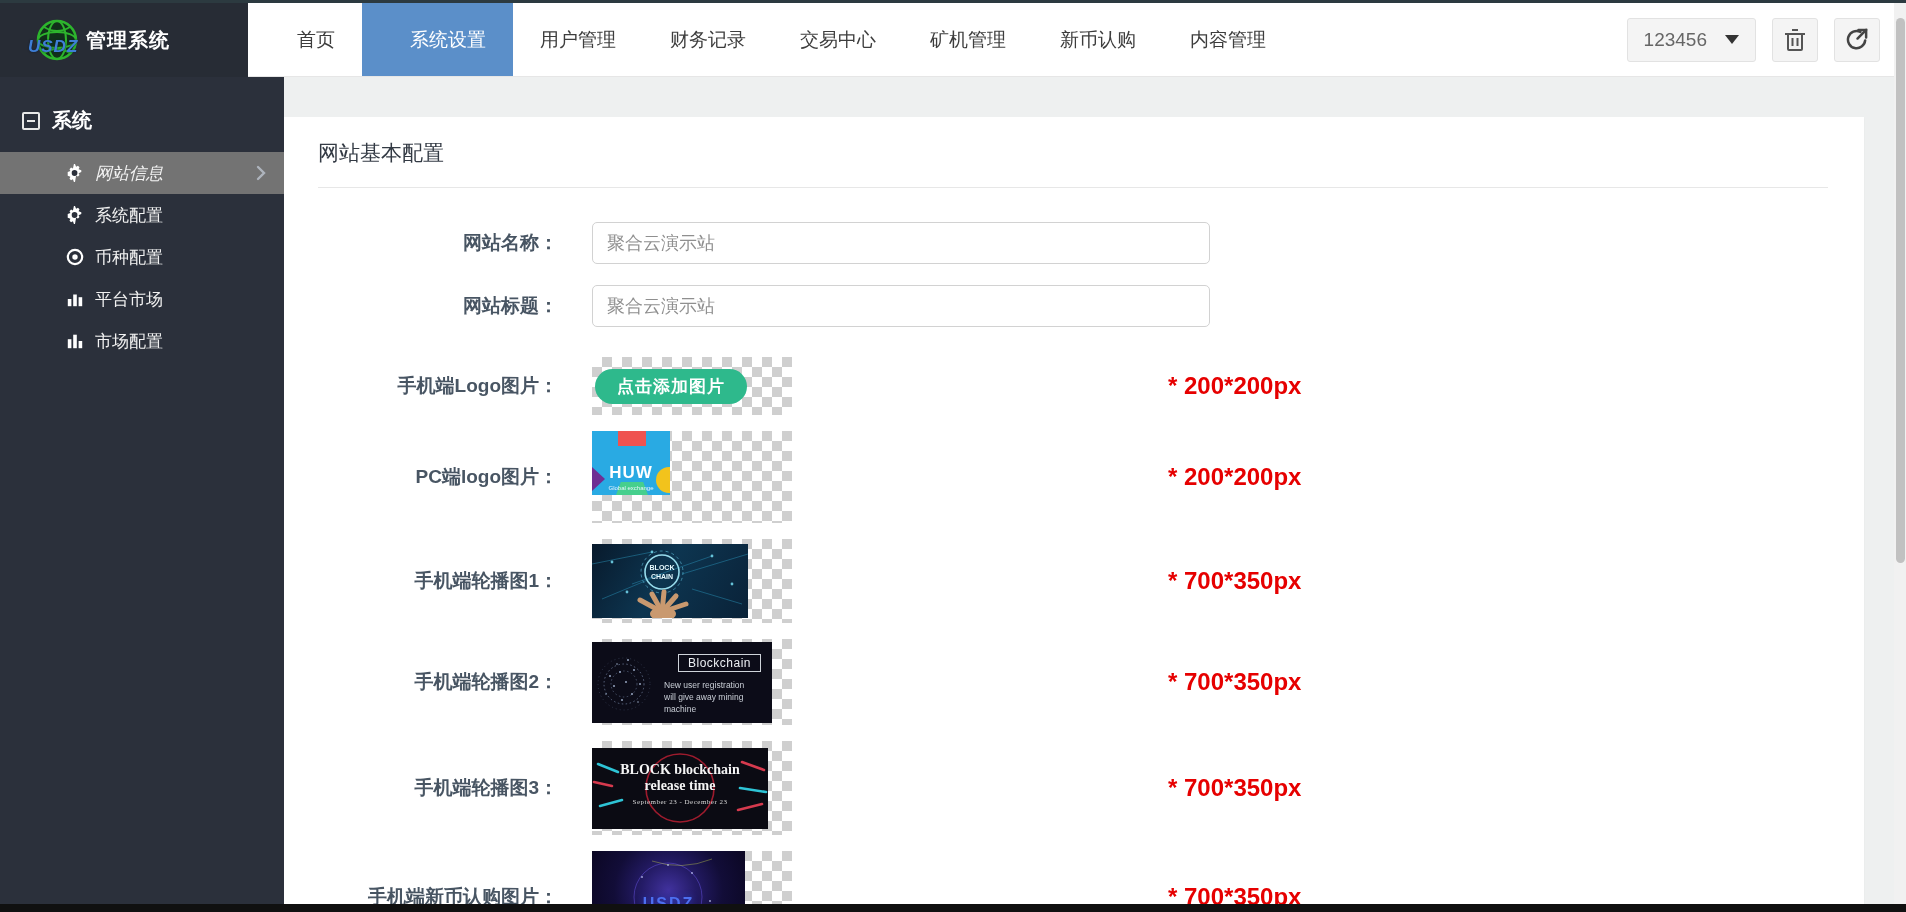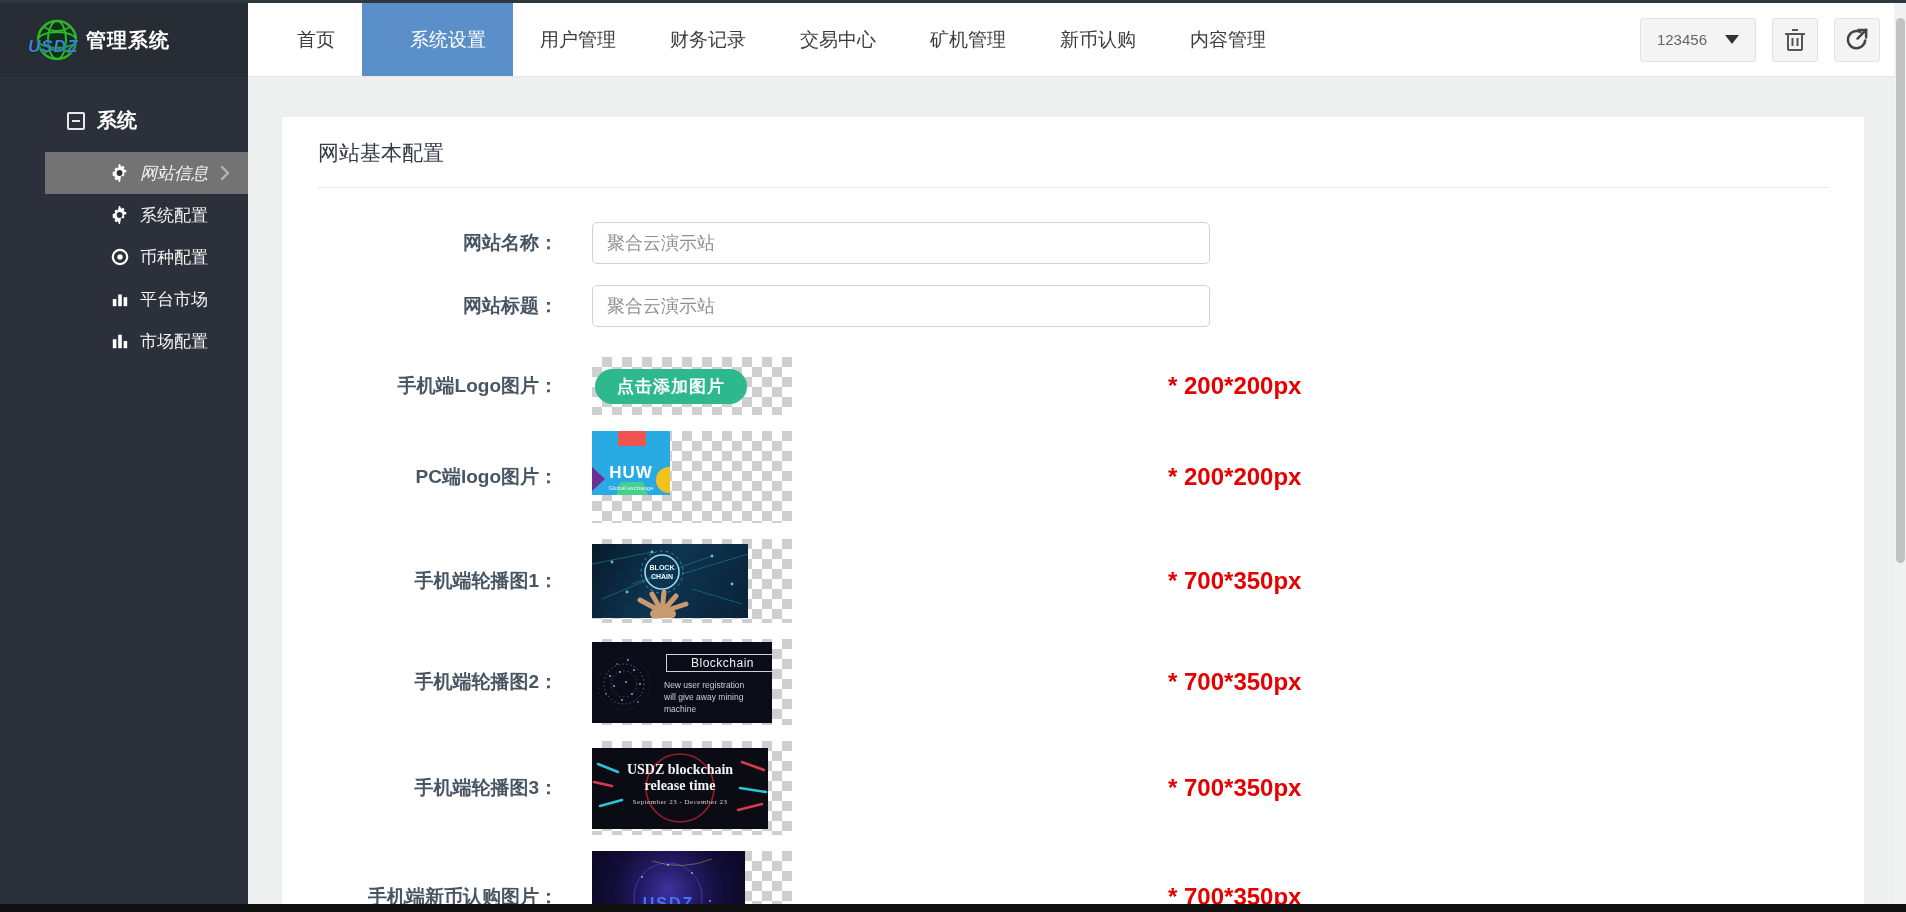--- a/index.html
+++ b/index.html
@@ -15,26 +15,26 @@
   .topbar { position:absolute; top:3px; left:0; width:1906px; height:74px; background:#fff; border-bottom:1px solid #e6e6e6; display:flex; align-items:stretch; z-index:20; }
   .brand { width:248px; height:74px; background:#272c35; display:flex; align-items:center; padding-left:34px; flex:0 0 auto; }
   .globe { position:relative; width:46px; height:46px; flex:0 0 auto; }
   .brand-usdz { position:absolute; left:-6px; bottom:6px; font-size:17px; font-weight:800; font-style:italic; color:#3f7fd6; letter-spacing:1px; text-shadow:0 0 2px #0b1c33; }
   .brand-title { color:#fff; font-size:20px; font-weight:700; margin-left:6px; letter-spacing:1px; }
   .nav-tabs { display:flex; align-items:stretch; margin-left:22px; }
   .nav-tab { display:flex; align-items:center; padding:0 27px; font-size:19px; color:#3d3d3d; cursor:pointer; }
   .nav-tab.active { background:#5b8fc9; color:#fff;padding-left:48px; }
   .topbar-right { margin-left:auto; display:flex; align-items:center; gap:16px; padding-right:26px; }
   .tb-btn { height:44px; background:#f4f4f4; border:1px solid #e2e2e2; border-radius:3px; display:flex; align-items:center; justify-content:center; color:#555; cursor:pointer; }
-  .tb-dropdown { padding:0 16px; font-size:15px; gap:10px; color:#666; }
+  .tb-dropdown { padding:0 16px; font-size:19px; gap:10px; color:#666; }
   .caret-down { display:inline-block; width:0; height:0; border-left:7px solid transparent; border-right:7px solid transparent; border-top:9px solid #333; margin-left:8px; }
   .tb-icon { width:46px; }
 
   
-  .sidebar { position:absolute; top:77px; left:0; width:248px; height:835px; background:#2b303b; z-index:10;padding-left:45px; }
+  .sidebar { position:absolute; top:77px; left:0; width:284px; height:835px; background:#2b303b; z-index:10; }
   .side-section { display:flex; align-items:center; gap:12px; padding:30px 0 18px 22px; color:#fff; font-size:20px; font-weight:700; }
   .collapse-box { width:18px; height:18px; border:2px solid #e8e8e8; border-radius:2px; position:relative; flex:0 0 auto; }
   .collapse-box::after { content:""; position:absolute; left:3px; right:3px; top:50%; height:2px; margin-top:-1px; background:#e8e8e8; }
   .side-item { position:relative; display:flex; align-items:center; gap:11px; height:42px; padding-left:66px; color:#f2f2f2; font-size:17px; cursor:pointer; }
   .side-item.active { background:#737373;font-style:italic; }
   .side-item .chev { position:absolute; right:18px; top:50%; transform:translateY(-50%); }
   .sicon { width:18px; height:18px; flex:0 0 auto; }
 
   
   .main { position:absolute; top:77px; left:248px; width:1646px; height:835px; background:#eef0f0; overflow:hidden; }
@@ -65,21 +65,21 @@
   .huw-purple { position:absolute; left:0; top:36px; width:0; height:0; border-top:12px solid transparent; border-bottom:12px solid transparent; border-left:13px solid #6e2f93; }
   .huw-yellow { position:absolute; right:-12px; top:36px; width:26px; height:26px; border-radius:50%; background:#f2c31c; }
   .huw-green { position:absolute; bottom:0; left:24px; width:32px; height:13px; background:#46cf8d; clip-path:polygon(15% 0,85% 0,100% 100%,0 100%); }
   .huw-text { position:absolute; top:32px; width:100%; text-align:center; color:#fff; font-weight:800; font-size:17px; letter-spacing:1px; }
   .huw-sub { position:absolute; top:54px; width:100%; text-align:center; color:#eaf6ff; font-size:6px; }
 
   
   .mock-img { position:relative; overflow:hidden; flex:0 0 auto; }
   .c1 { width:156px; height:74px; background:linear-gradient(120deg,#081a2c 0%,#0d3550 45%,#0a2238 100%); }
   .c2 { width:180px; height:81px; background:#0c0c18; }
-  .c2-box { position:absolute; top:12px; left:74px; border:1px solid #cfd4da; color:#eceff3; font-size:12px; padding:1px 24px; letter-spacing:.5px; }
+  .c2-box { position:absolute; top:12px; left:86px; border:1px solid #cfd4da; color:#eceff3; font-size:12px; padding:1px 9px; letter-spacing:.5px; }
   .c2-line { position:absolute; left:72px; color:#c9ced6; font-size:8.5px; white-space:nowrap; }
   .c3 { width:176px; height:81px; background:#0b0b13; }
   .c3-t1 { position:absolute; top:14px; width:100%; text-align:center; color:#f4f4f4; font-family:"Liberation Serif","DejaVu Serif",serif; font-weight:700; font-size:14px; line-height:16px; }
   .c3-t2 { position:absolute; top:50px; width:100%; text-align:center; color:#d8d8d8; font-family:"Liberation Serif","DejaVu Serif",serif; font-size:7px; letter-spacing:.5px; }
   .c4 { width:153px; height:88px; background:radial-gradient(circle at 50% 45%, #41329e 0%, #241b66 30%, #120d38 60%, #0a0620 100%); }
   .c4-text { position:absolute; top:44px; width:100%; text-align:center; color:#4d6ff0; font-weight:800; font-size:16px; letter-spacing:2px; text-shadow:0 0 6px #2236a8; }
 
   svg { display:block; }
 </style>
 </head>
@@ -337,21 +337,21 @@
                   <g stroke-width="2.6" stroke-linecap="round">
                     <line x1="6" y1="16" x2="26" y2="24" stroke="#2ec4d6"></line>
                     <line x1="2" y1="34" x2="20" y2="38" stroke="#d63a4e"></line>
                     <line x1="8" y1="58" x2="30" y2="52" stroke="#2ec4d6"></line>
                     <line x1="150" y1="14" x2="172" y2="22" stroke="#d63a4e"></line>
                     <line x1="148" y1="40" x2="174" y2="44" stroke="#2ec4d6"></line>
                     <line x1="146" y1="62" x2="170" y2="56" stroke="#d63a4e"></line>
                   </g>
                 </svg>
                 <div class="c3-t1">
-                  <div>USDZ blockchain</div>
+                  <div>BLOCK blockchain</div>
                   <div>release time</div>
                 </div>
                 <div class="c3-t2">September 23 - December 23</div>
               </div>
             </div>
           </div>
           <div class="note-col"><span class="note">* 700*350px</span></div>
         </div>
 
         <div class="frow img-row">

